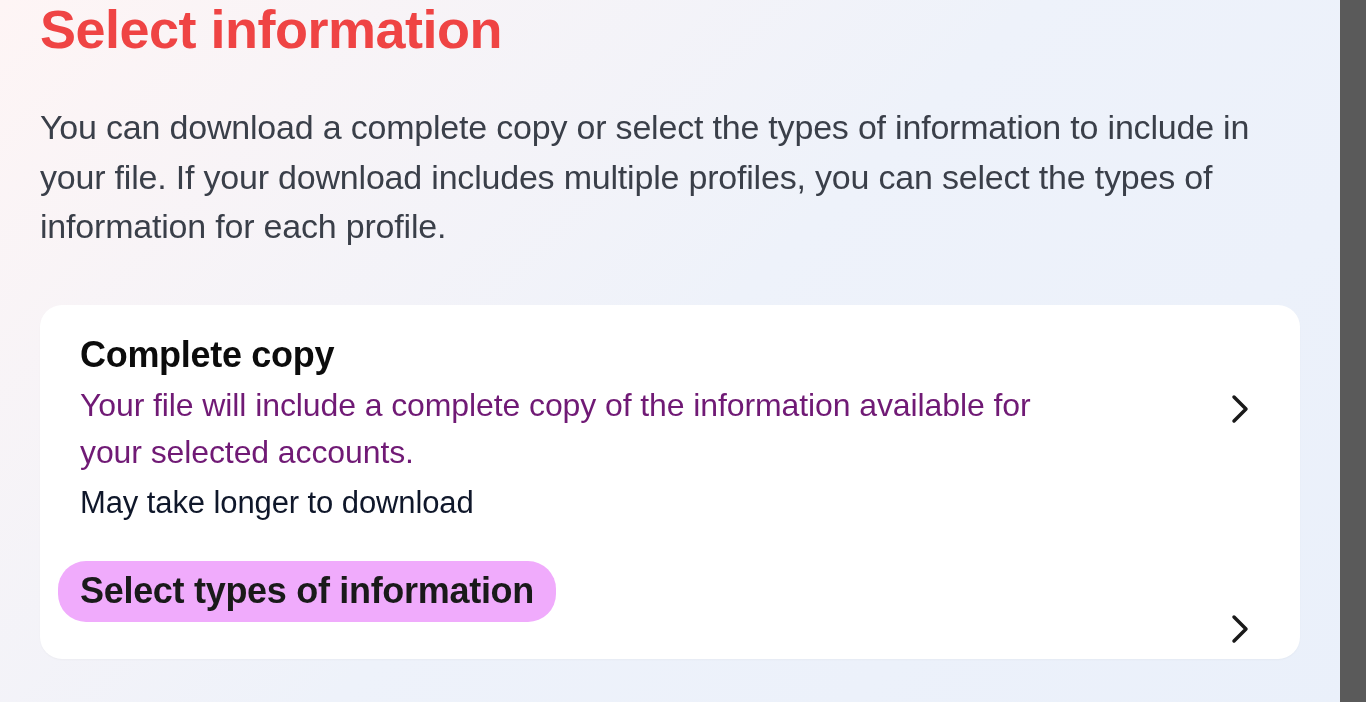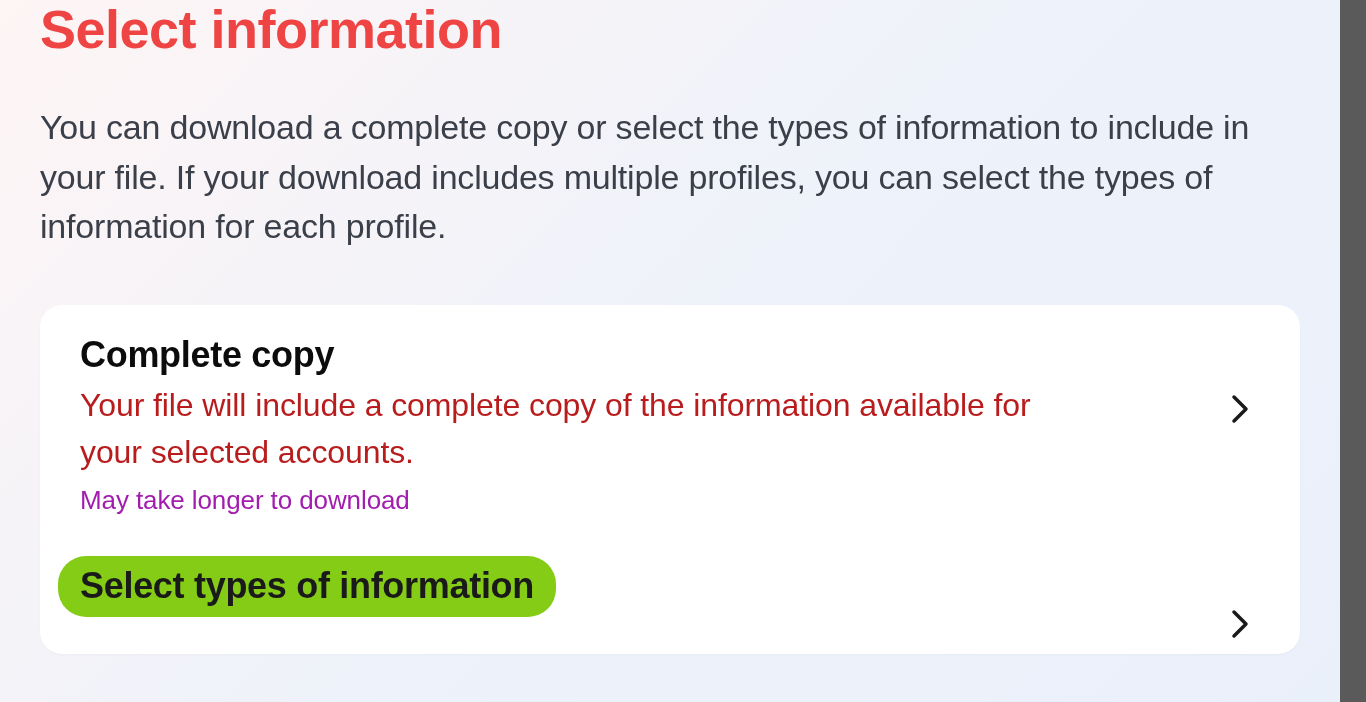--- a/index.html
+++ b/index.html
@@ -66,38 +66,38 @@
     }
     .option-title {
       font-size: 36px;
       font-weight: 700;
       color: #0c0c0c;
       letter-spacing: -0.3px;
       line-height: 1.2;
     }
     .option-title.highlighted {
       display: inline-block;
-      background: #84cc16;
+      background: #f0abfc;
       border-radius: 28px;
       padding: 8px 22px 10px 22px;
       margin-left: -22px;
       color: #1a1a1a;
       font-weight: 600;
     }
     .option-subtitle {
       font-size: 32px;
-      color: #b91c1c;
+      color: #701a75;
       line-height: 1.45;
       margin-top: 6px;
       letter-spacing: -0.1px;
       max-width: 1020px;
     }
     .option-note {
-      font-size: 26px;
-      color: #a21caf;
+      font-size: 31px;
+      color: #0f172a;
       margin-top: 10px;
       letter-spacing: -0.1px;
     }
     .chevron {
       flex-shrink: 0;
       margin-top: 56px;
       width: 40px;
       height: 40px;
       display: flex;
       align-items: center;

